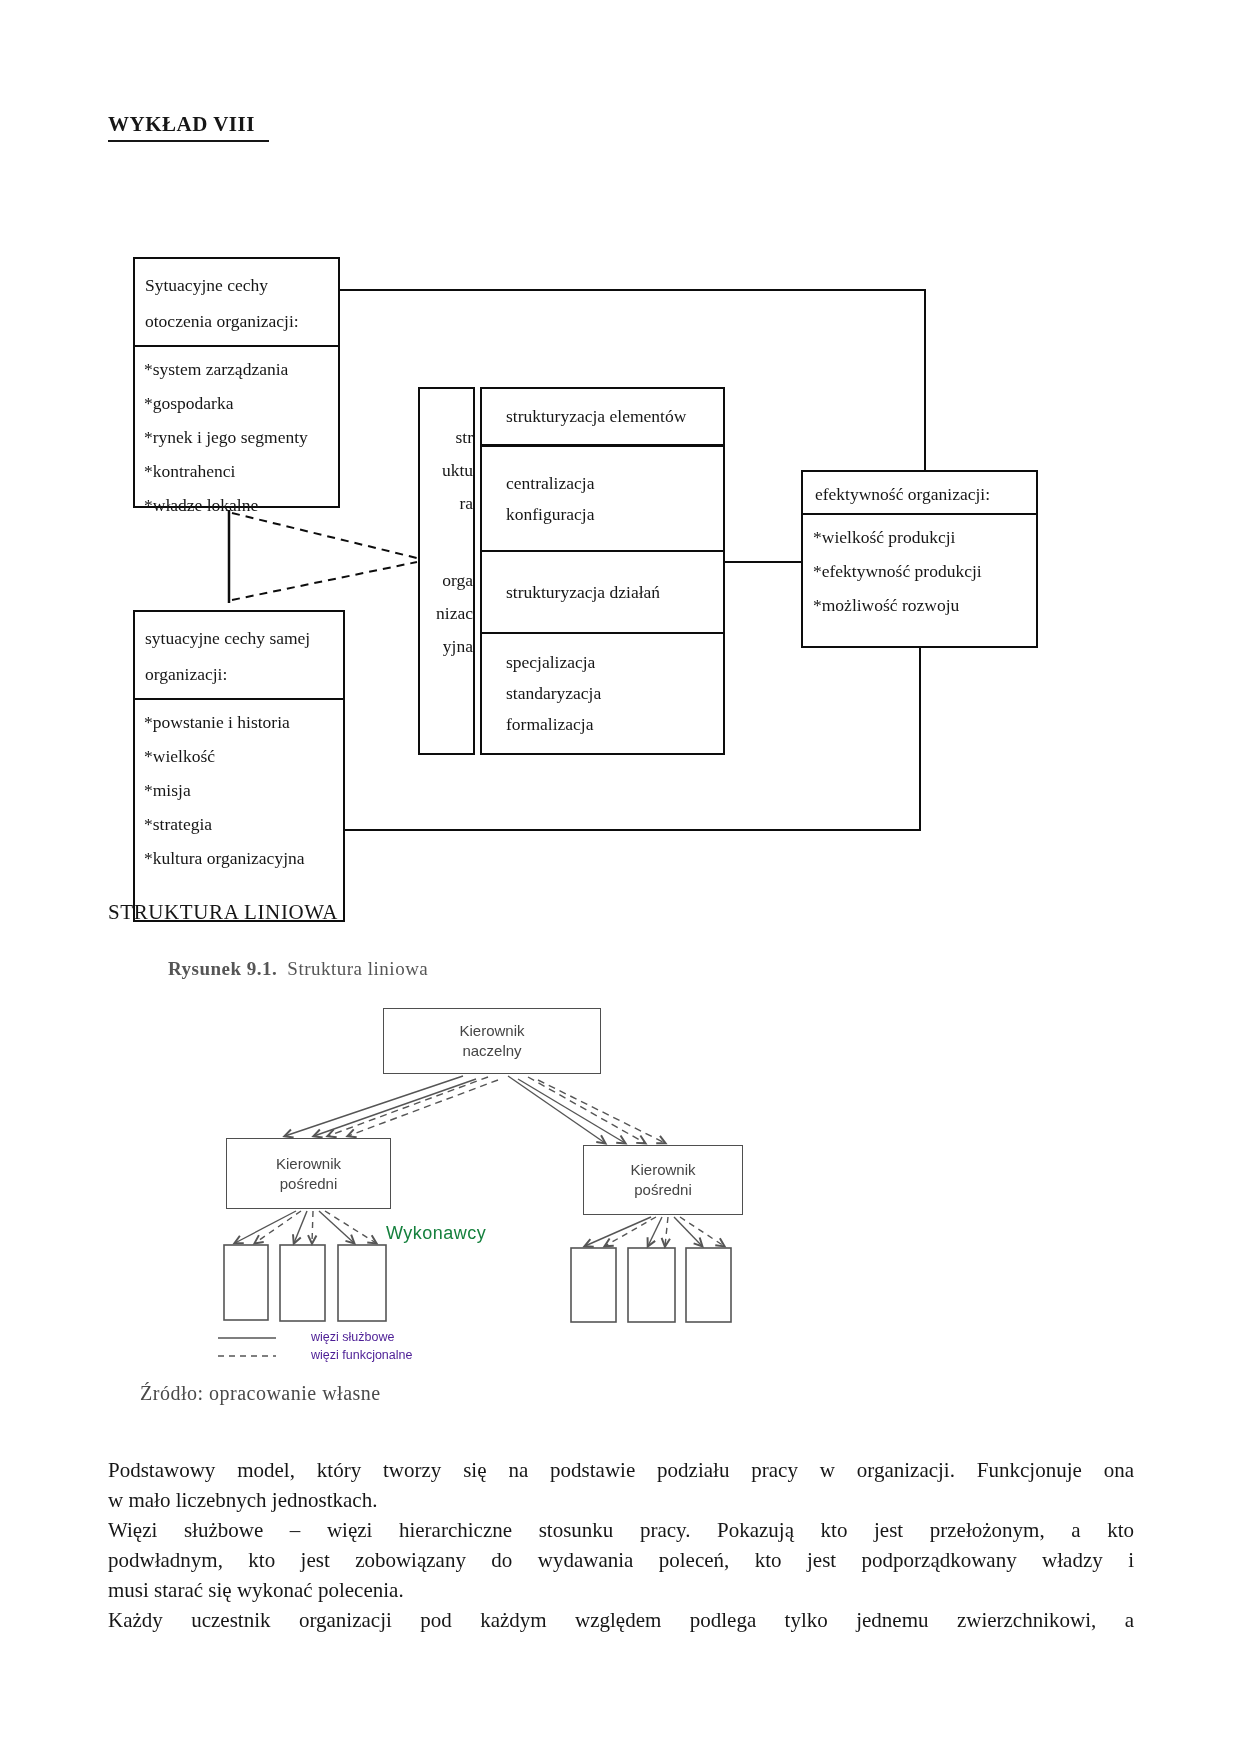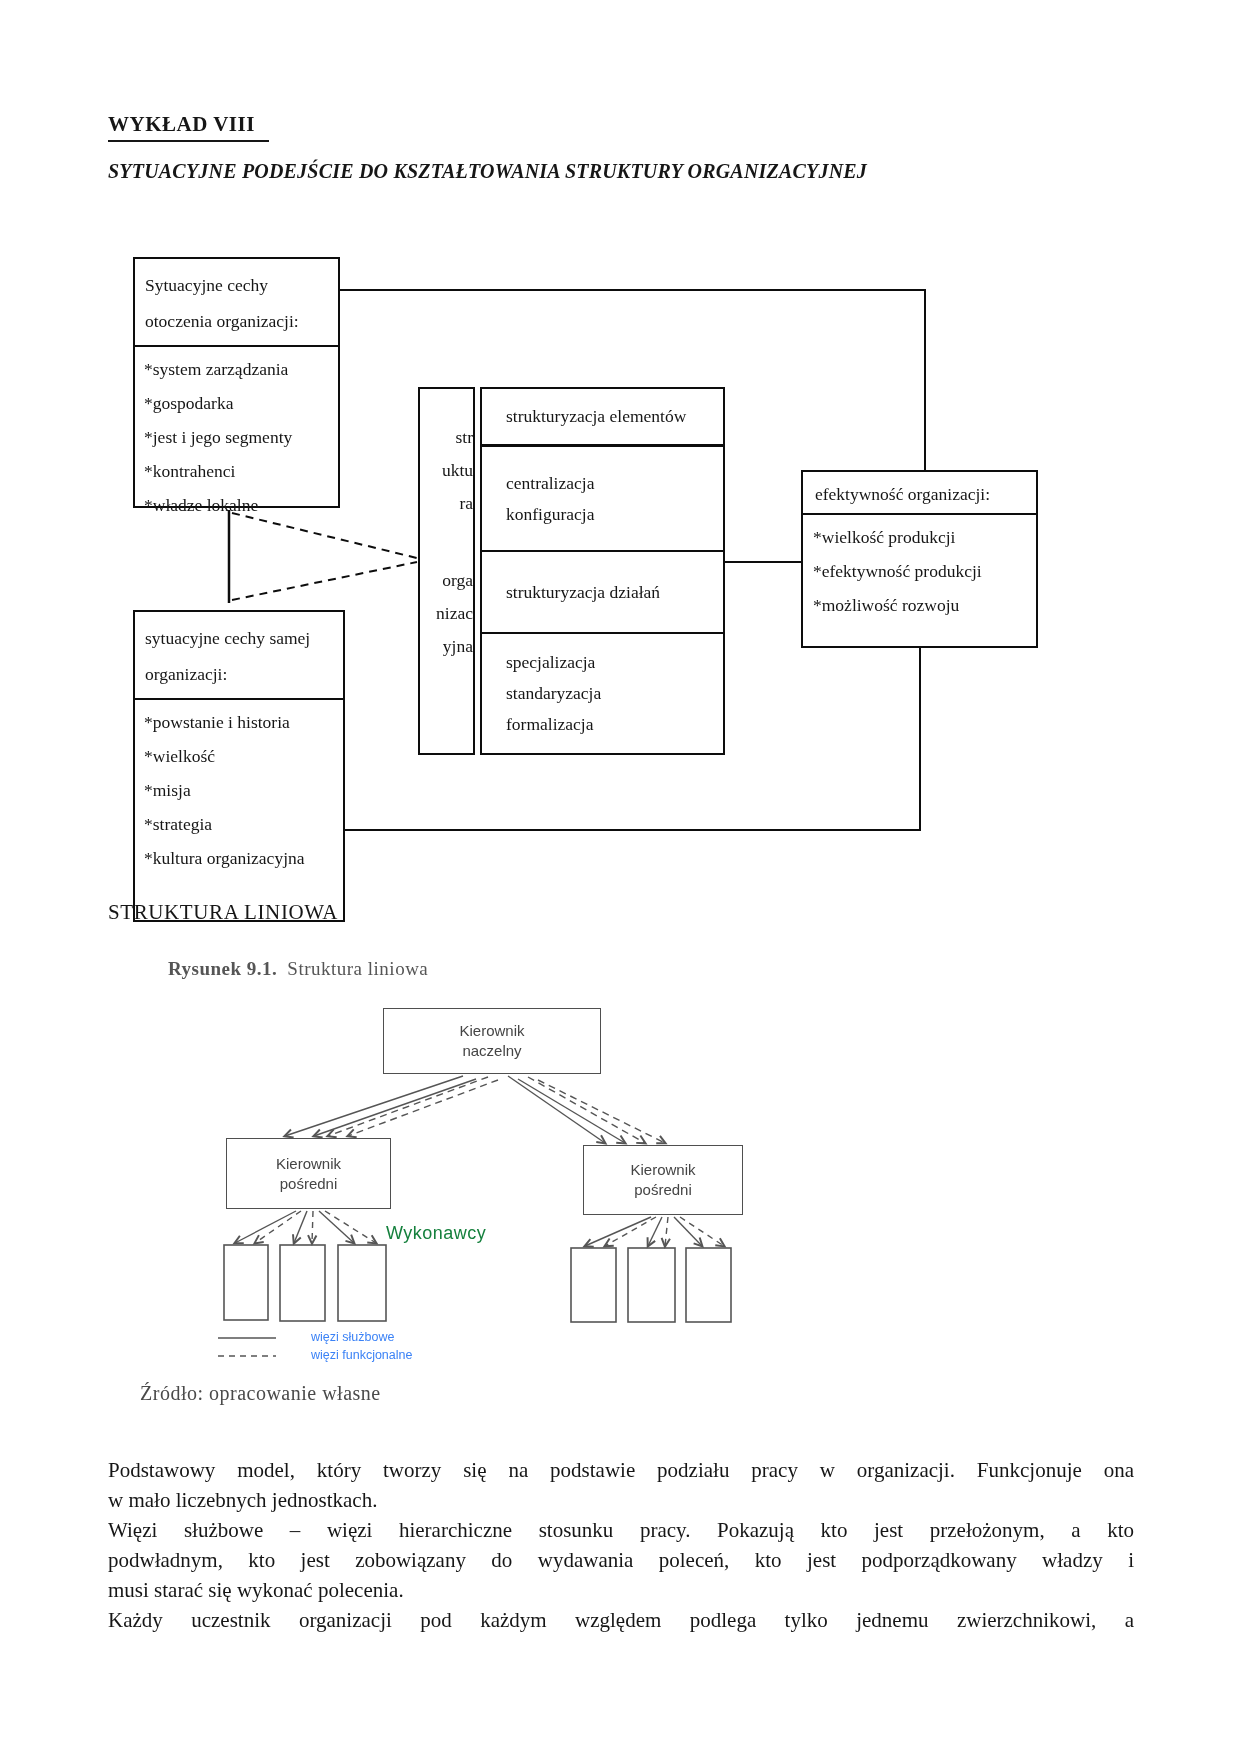--- a/index.html
+++ b/index.html
@@ -46,57 +46,56 @@
   .fig-caption .b{font-weight:bold;margin-right:10px;}
   .fbox{position:absolute;border:1.7px solid #4f4f4f;background:#fff;box-sizing:border-box;
         display:flex;flex-direction:column;align-items:center;justify-content:center;
         font-family:Liberation Sans, sans-serif;font-size:15px;color:#454545;line-height:20px;}
   #fboxTop{left:355px;top:1008px;width:218px;height:66px;}
   #fboxLeft{left:198px;top:1138px;width:165px;height:71px;}
   #fboxRight{left:555px;top:1145px;width:160px;height:70px;}
   .orgsvg{position:absolute;left:90px;top:1000px;}
   .wyk-label{position:absolute;left:358px;top:1223px;font-family:"Liberation Sans",sans-serif;
              font-size:18px;color:#15803d;letter-spacing:0.5px;}
-  .legend-label{position:absolute;font-family:"Liberation Sans",sans-serif;font-size:12.5px;color:#3b82f6;}
+  .legend-label{position:absolute;font-family:"Liberation Sans",sans-serif;font-size:12.5px;color:#4c1d95;}
   #legend1{left:283px;top:1330px;}
   #legend2{left:283px;top:1348px;}
   .source-line{position:absolute;left:112px;top:1382px;font-size:20px;color:#4a4a4a;
                font-family:"Liberation Serif",serif;letter-spacing:0.5px;}
 
   
   .bodytext{position:absolute;left:108px;top:1455px;width:1026px;font-size:21px;line-height:30px;}
   .bl{text-align:justify;text-align-last:justify;}
   .ll{text-align:left;}
 </style>
 </head>
 <body>
 
 <div class="page">
 
   <div class="title"><span>WYKŁAD VIII</span></div>
-  <div class="subtitle">SYTUACYJNE PODEJŚCIE DO KSZTAŁTOWANIA STRUKTURY ORGANIZACYJNEJ</div>
 
   <svg class="connectors" width="1240" height="900" viewBox="0 0 1240 900">
     <path d="M 340 290 L 925 290 L 925 470" fill="none" stroke="#0d0d0d" stroke-width="2"></path>
     <path d="M 725 562 L 801 562" fill="none" stroke="#0d0d0d" stroke-width="2"></path>
     <path d="M 920 648 L 920 830 L 345 830" fill="none" stroke="#0d0d0d" stroke-width="2"></path>
     <path d="M 229 510 L 229 603" fill="none" stroke="#0d0d0d" stroke-width="2.5"></path>
     <path d="M 232 513 L 417 558" fill="none" stroke="#0d0d0d" stroke-width="2" stroke-dasharray="8 6"></path>
     <path d="M 232 600 L 417 562" fill="none" stroke="#0d0d0d" stroke-width="2" stroke-dasharray="8 6"></path>
   </svg>
 
   <div class="dbox" id="boxA">
     <div class="hdr">
       <div>Sytuacyjne cechy</div>
       <div>otoczenia organizacji:</div>
     </div>
     <div class="items">
       <div>*system zarządzania</div>
       <div>*gospodarka</div>
-      <div>*jest i jego segmenty</div>
+      <div>*rynek i jego segmenty</div>
       <div>*kontrahenci</div>
       <div>*władze lokalne</div>
     </div>
   </div>
 
   <div id="boxB">
     <div>str</div>
     <div>uktu</div>
     <div>ra</div>
     <div class="gap"></div>

